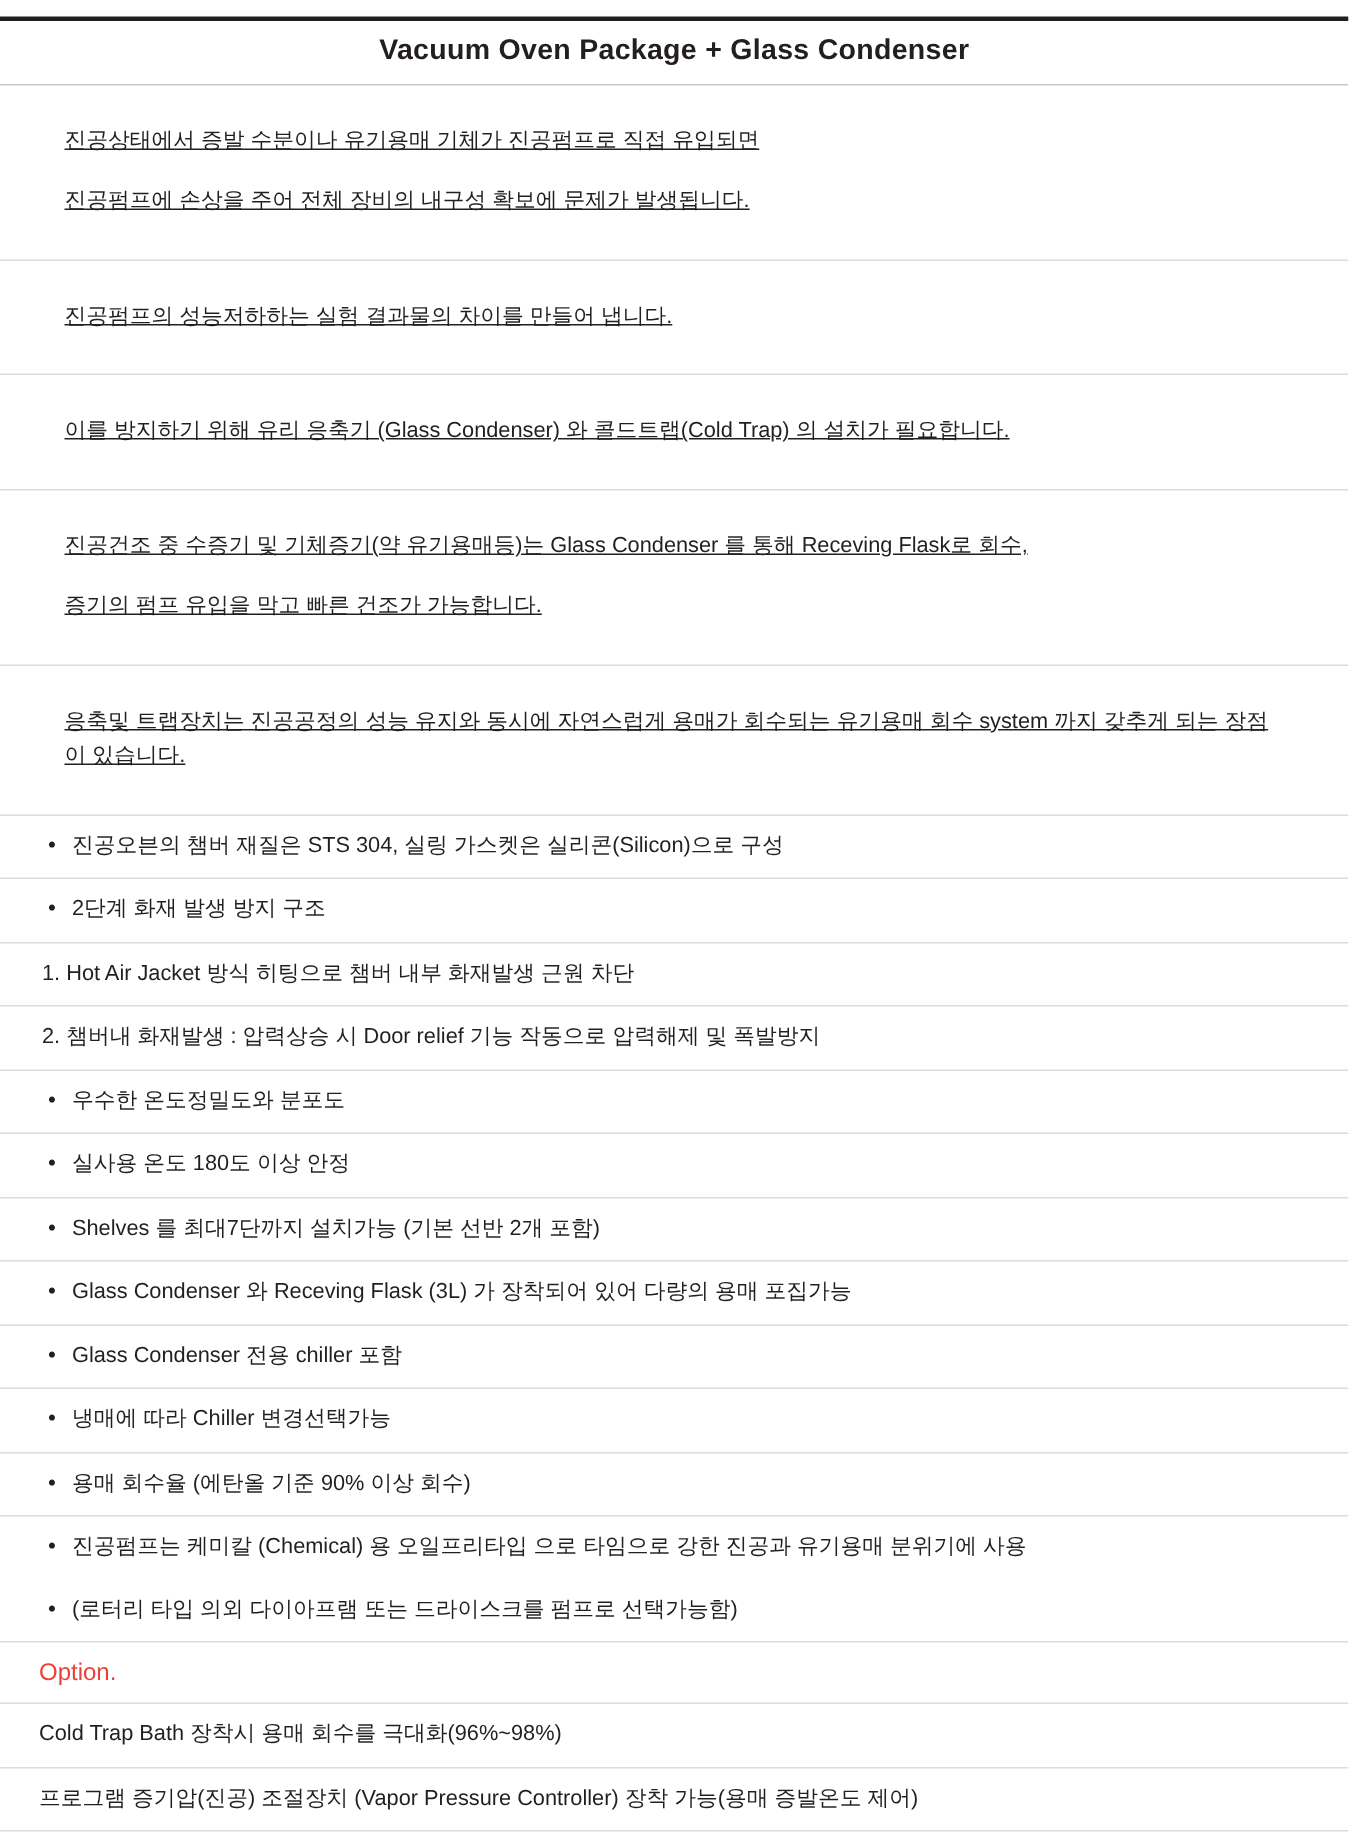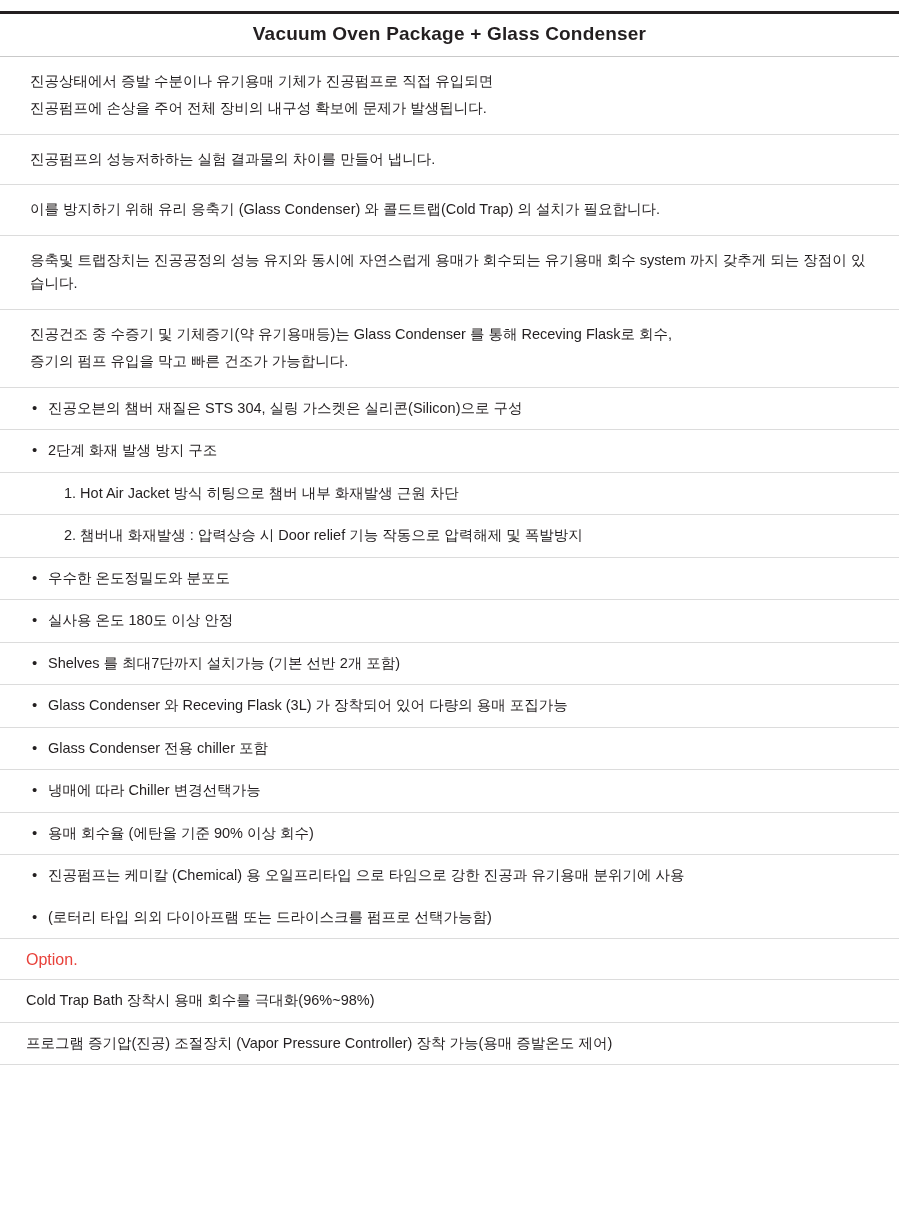--- a/index.html
+++ b/index.html
@@ -35,21 +35,22 @@
   }
   .row {
     border-bottom: 1px solid #dcdcdc;
     padding: 9px 26px 9px 26px;
     box-sizing: border-box;
     font-size: 14.5px;
     line-height: 1.62;
     color: #231f20;
   }
   .row p {
-    margin: 4px;
+    margin: 17px;
+    text-decoration: underline;
   }
   .bullet-row {
     display: block;
     padding: 9px 26px 9px 26px;
   }
   .bullet-line {
     position: relative;
     padding-left: 22px;
     font-size: 14.5px;
     line-height: 1.62;
@@ -66,21 +67,20 @@
     margin-top: 18px;
   }
   .plain-line {
     font-size: 14.5px;
     line-height: 1.62;
   }
   .numbered {
     font-size: 14.5px;
     line-height: 1.62;
     padding-left: 2px;
-    margin-left: 36px;
   }
   .option-row {
     border-bottom: 1px solid #dcdcdc;
     padding: 11px 26px 10px 26px;
   }
   .option-label {
     color: #e8413a;
     font-size: 16px;
     line-height: 1.2;
   }
@@ -103,26 +103,26 @@
 
   <div class="row">
     <p class="plain-line">진공펌프의 성능저하하는 실험 결과물의 차이를 만들어 냅니다.</p>
   </div>
 
   <div class="row">
     <p class="plain-line">이를 방지하기 위해 유리 응축기 (Glass Condenser) 와 콜드트랩(Cold Trap) 의 설치가 필요합니다.</p>
   </div>
 
   <div class="row">
-    <p class="plain-line">응축및 트랩장치는 진공공정의 성능 유지와 동시에 자연스럽게 용매가 회수되는 유기용매 회수 system 까지 갖추게 되는 장점이 있습니다.</p>
+    <p class="plain-line">진공건조 중 수증기 및 기체증기(약 유기용매등)는 Glass Condenser 를 통해 Receving Flask로 회수,</p>
+    <p class="plain-line">증기의 펌프 유입을 막고 빠른 건조가 가능합니다.</p>
   </div>
 
   <div class="row">
-    <p class="plain-line">진공건조 중 수증기 및 기체증기(약 유기용매등)는 Glass Condenser 를 통해 Receving Flask로 회수,</p>
-    <p class="plain-line">증기의 펌프 유입을 막고 빠른 건조가 가능합니다.</p>
+    <p class="plain-line">응축및 트랩장치는 진공공정의 성능 유지와 동시에 자연스럽게 용매가 회수되는 유기용매 회수 system 까지 갖추게 되는 장점이 있습니다.</p>
   </div>
 
   <div class="row bullet-row">
     <div class="bullet-line">진공오븐의 챔버 재질은 STS 304, 실링 가스켓은 실리콘(Silicon)으로 구성</div>
   </div>
 
   <div class="row bullet-row">
     <div class="bullet-line">2단계 화재 발생 방지 구조</div>
   </div>
 

